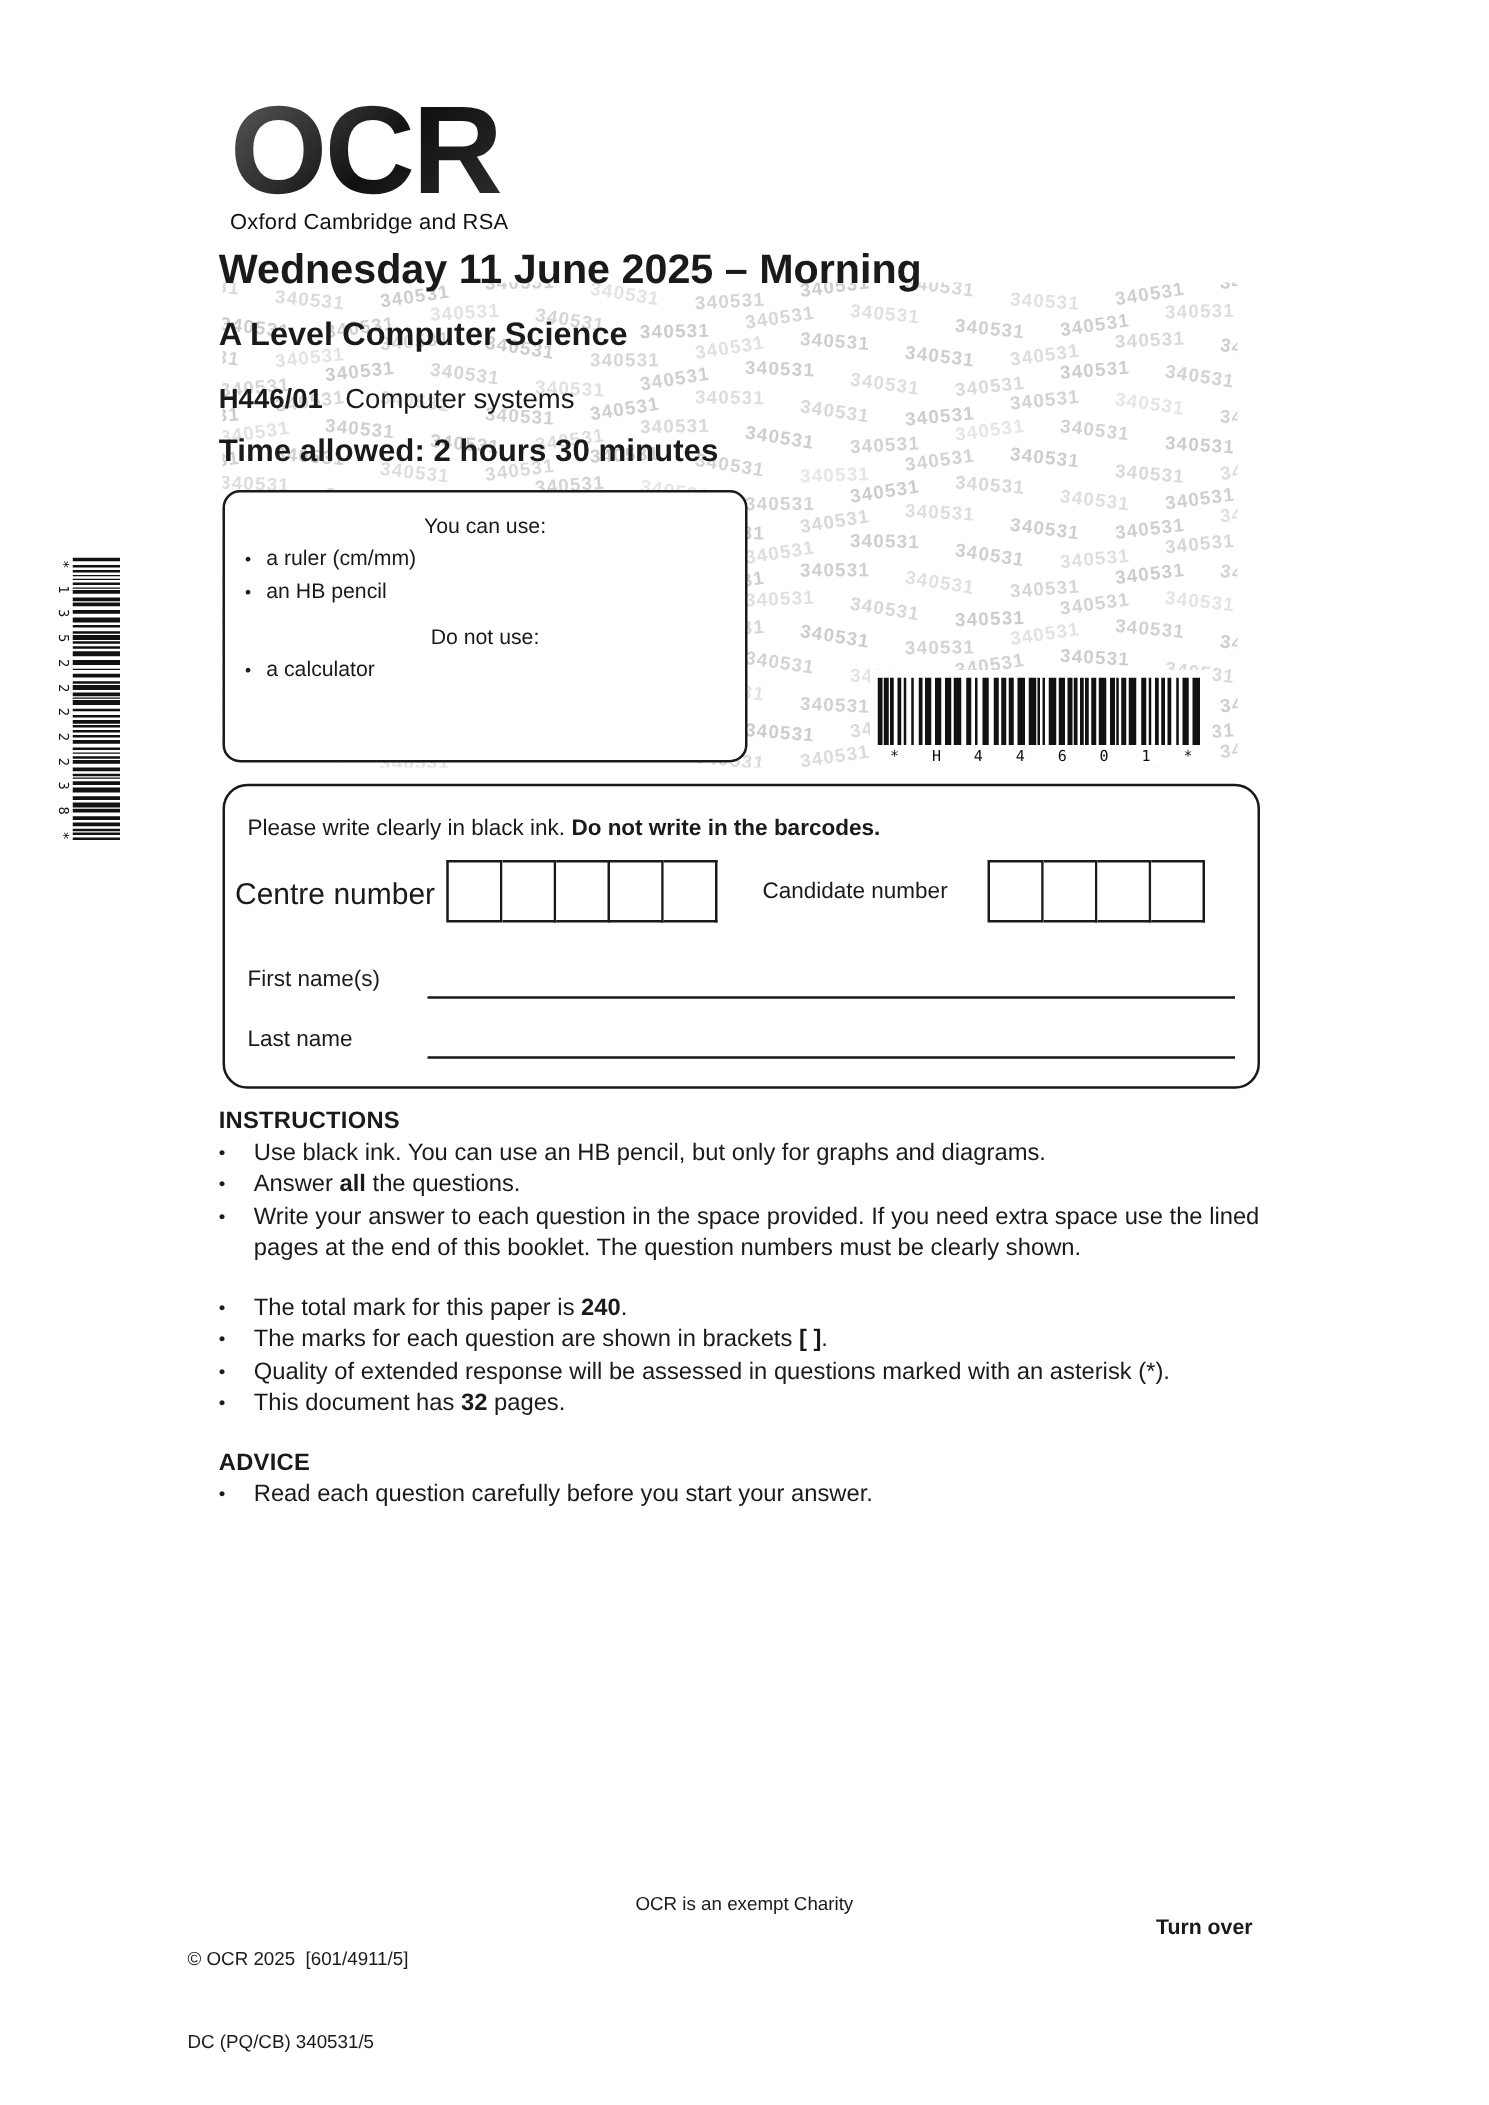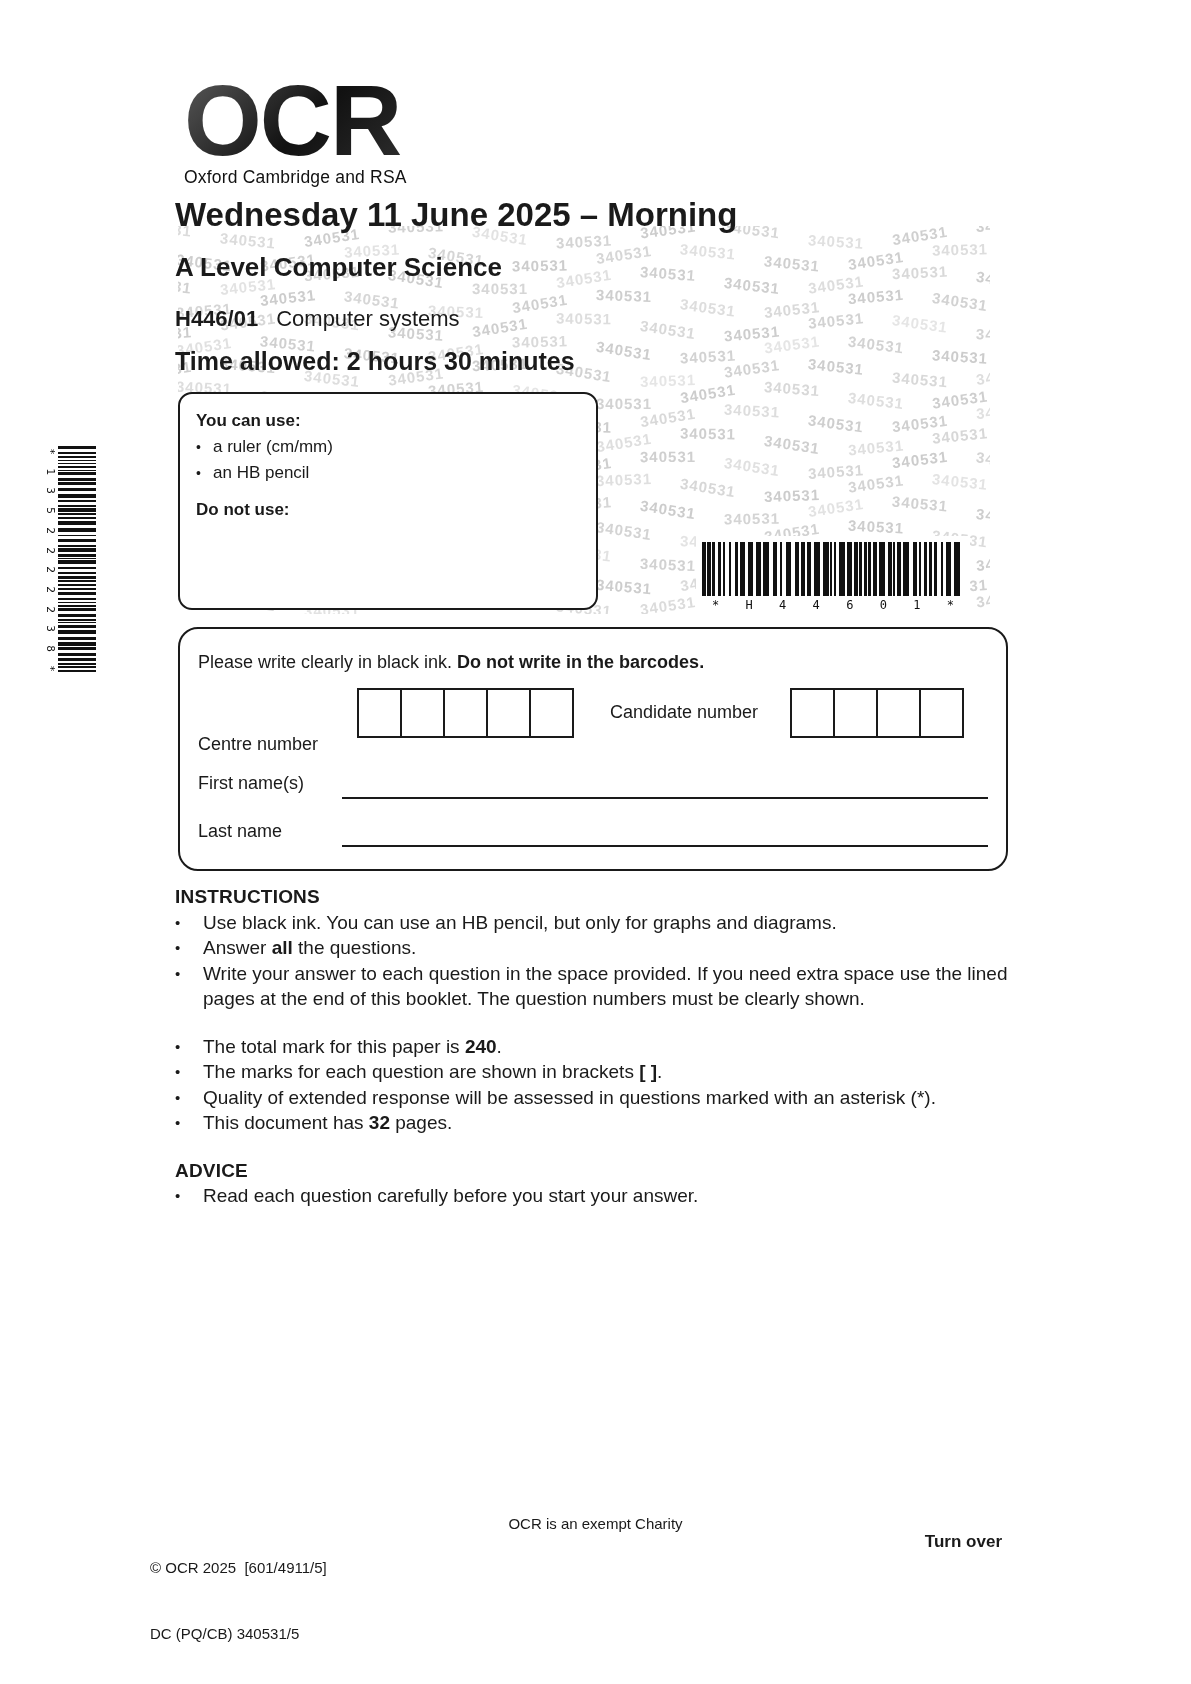--- a/index.html
+++ b/index.html
@@ -35,21 +35,21 @@
   .subtitle{position:absolute;left:175px;top:252px;margin:0;font-size:26px;font-weight:bold;z-index:1;}
   .paper-line{position:absolute;left:175px;top:306px;font-size:22px;z-index:1;}
   .paper-line .code{font-weight:bold;margin-right:18px;}
   .time{position:absolute;left:175px;top:347px;font-size:25px;font-weight:bold;z-index:1;}
   
   .equip-box{
     position:absolute;left:178px;top:392px;width:384px;height:186px;
     border:2.5px solid #1a1a1a;border-radius:14px;background:#fff;
     padding:14px 16px;z-index:2;font-size:17px;line-height:26px;
   }
-  .eb-h{font-weight:bold;}
+  .eb-h{font-weight:normal;text-align:center;}
   .eb-item{display:flex;}
   .eb-item::before{content:"•";width:17px;flex:0 0 17px;font-size:14px;line-height:26px;}
   .eb-gap{height:11px;}
   
   .side-barcode{position:absolute;left:42px;top:446px;z-index:1;display:flex;}
   .vb-text{
     display:flex;flex-direction:column;justify-content:space-between;
     height:228px;width:16px;align-items:center;
     font-family:"DejaVu Sans Mono", monospace;font-size:11px;color:#111;
   }
@@ -63,21 +63,21 @@
   .mb-text{
     display:flex;justify-content:space-between;padding:2px 10px 0 10px;
     font-family:"DejaVu Sans Mono", monospace;font-size:12px;color:#111;
   }
   
   .cand-box{
     position:absolute;left:178px;top:627px;width:826px;height:240px;
     border:2.5px solid #1a1a1a;border-radius:20px;background:#fff;z-index:2;
   }
   .notice{position:absolute;left:18px;top:23px;font-size:18px;}
-  .cn-label{position:absolute;left:18px;top:73px;font-size:18px;margin-top:32px;}
+  .cn-label{position:absolute;left:8px;top:73px;font-size:24px;}
   .cells{position:absolute;display:flex;}
   .cells .cell{
     width:41px;height:46px;background:#fff;
     border:2px solid #1a1a1a;border-left:none;
   }
   .cells .cell:first-child{border-left:2px solid #1a1a1a;}
   .centre-cells{left:177px;top:59px;}
   .can-label{position:absolute;left:430px;top:73px;font-size:18px;}
   .cand-cells{left:610px;top:59px;}
   .fn-label{position:absolute;left:18px;top:144px;font-size:18px;}
@@ -301,20 +301,23 @@
   <div class="equip-box">
     <div class="eb-h">You can use:</div>
     <div class="eb-item">
         <span class="bt">a ruler (cm/mm)</span>
       </div>
     <div class="eb-item">
         <span class="bt">an HB pencil</span>
       </div>
     <div class="eb-gap"></div>
     <div class="eb-h">Do not use:</div>
+    <div class="eb-item">
+        <span class="bt">a calculator</span>
+      </div>
   </div>
 
   <div class="side-barcode">
     <div class="vb-text">
         <span>*</span>
         <span>1</span>
         <span>3</span>
         <span>5</span>
         <span>2</span>
         <span>2</span>

